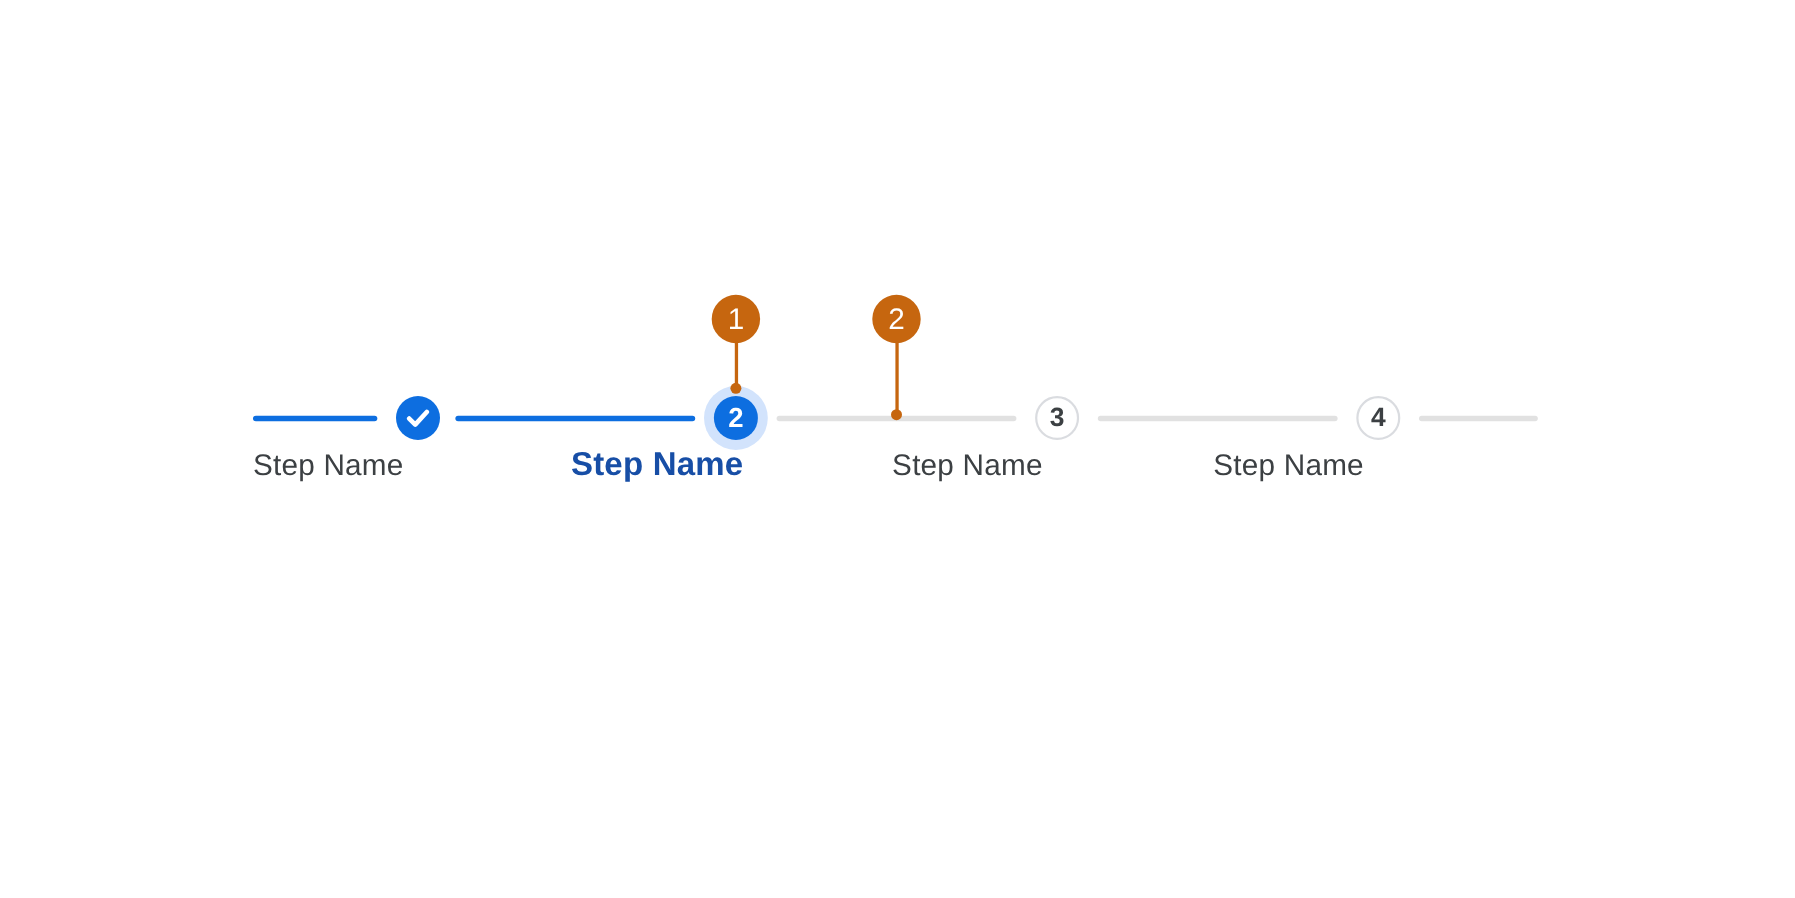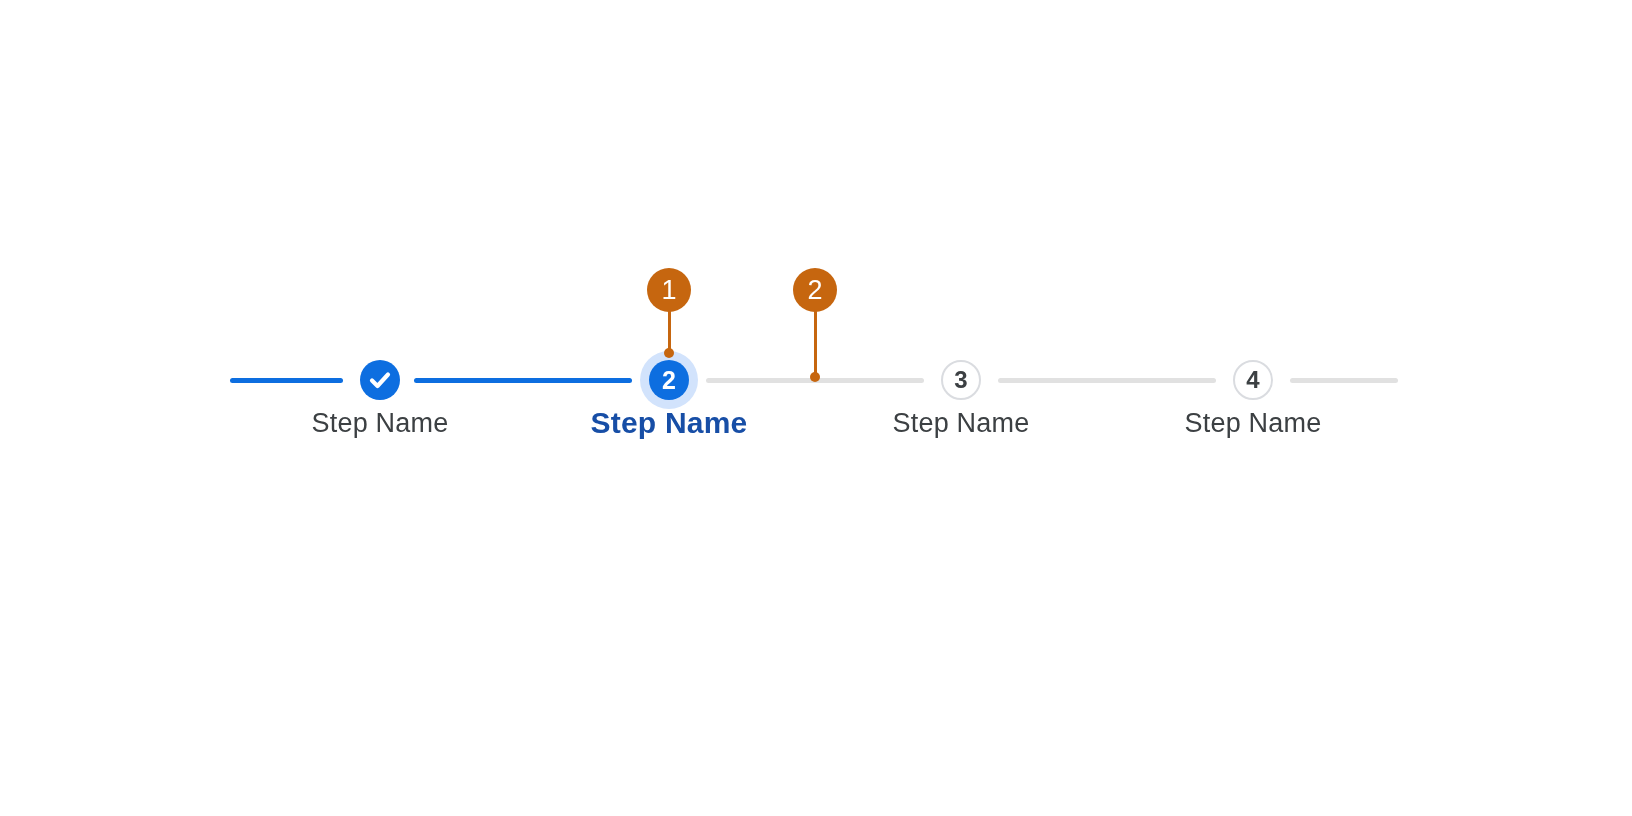--- a/index.html
+++ b/index.html
@@ -41,21 +41,21 @@
   .indicator.outline{
     background:#fff;border:2px solid var(--circle-border-gray);
   }
   .indicator .num{
     font-size:24px;font-weight:600;color:var(--text-gray);line-height:1;
   }
   .indicator.filled .num{color:#fff;font-size:25px;}
   
   .step-label{
     position:absolute;top:404px;width:300px;margin-left:-150px;
-    text-align:center;font-size:27px;line-height:38px;color:var(--text-gray);
+    font-size:27px;line-height:38px;color:var(--text-gray);
     letter-spacing:.2px;
   }
   .step-label.active{
     color:var(--active-label-blue);font-weight:700;font-size:30px;
   }
   
   .badge{
     position:absolute;top:268px;width:44px;height:44px;border-radius:50%;
     background:var(--annotation-orange);
     display:flex;align-items:center;justify-content:center;

